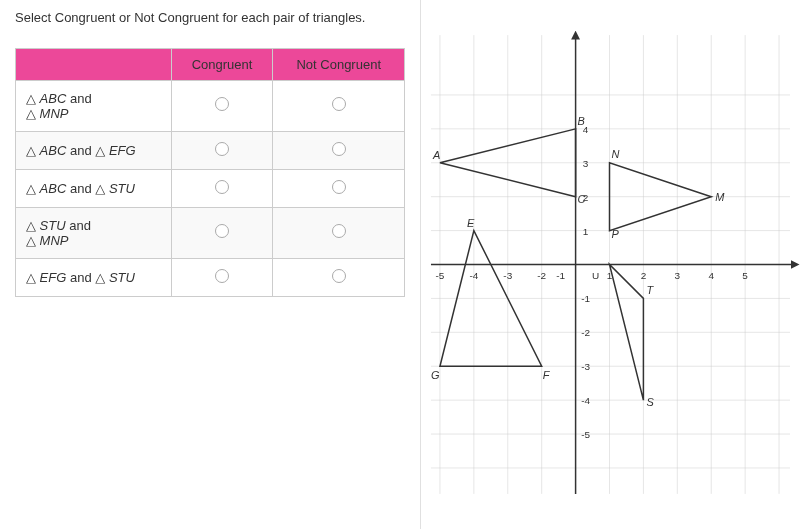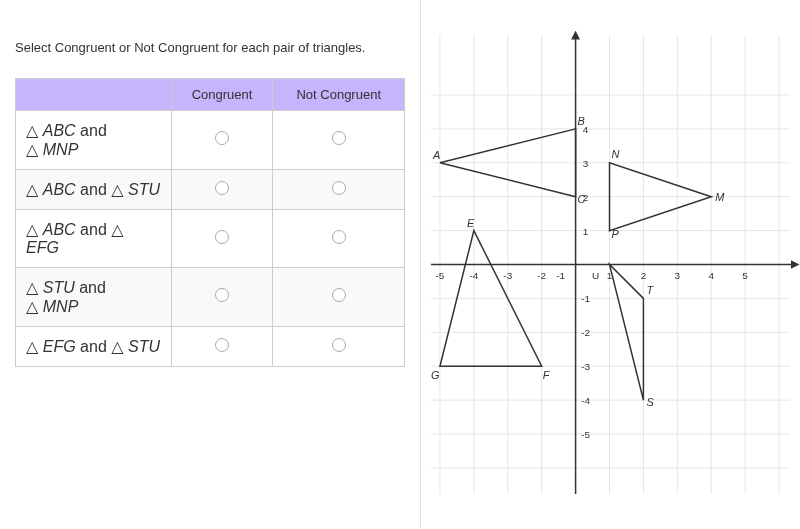--- a/index.html
+++ b/index.html
@@ -9,41 +9,41 @@
       background: #fff;
       width: 800px;
       height: 529px;
       overflow: hidden;
       display: flex;
       align-items: stretch;
     }
 
     .left-panel {
       width: 420px;
-      padding: 38px 15px;
+      padding: 8px 15px;
       display: flex;
       flex-direction: column;
       gap: 12px;
     }
 
     .instructions {
       font-size: 13px;
       color: #333;
       line-height: 1.5;
       margin-bottom: 8px;
     }
 
     table {
       border-collapse: collapse;
       width: 100%;
       border: 1px solid #ccc;
     }
 
     thead tr {
-      background: #c4b5fd;
+      background: #ec4899;
     }
 
     thead th {
       border: 1px solid #ccc;
       padding: 8px 10px;
       text-align: center;
       font-weight: normal;
       font-size: 13px;
       color: #333;
     }
@@ -66,21 +66,21 @@
 
     tbody td {
       border: 1px solid #ccc;
       padding: 10px 10px;
       text-align: center;
       vertical-align: middle;
     }
 
     tbody td:first-child {
       text-align: left;
-      font-size: 16px;
+      font-size: 13px;
       color: #333;
       padding-left: 10px;
       margin-top: 36px;
     }
 
     .radio-circle {
       width: 14px;
       height: 14px;
       border-radius: 50%;
       border: 1.5px solid #aaa;
@@ -116,26 +116,26 @@
         <th>Not Congruent</th>
       </tr>
     </thead>
     <tbody id="table-body">
     <tr>
           <td><span>△ </span><em>ABC</em><span> and<br>△ </span><em>MNP</em></td>
           <td><span class="radio-circle"></span></td>
           <td><span class="radio-circle"></span></td>
         </tr>
         <tr>
+          <td><span>△ </span><em>ABC</em><span> and △ </span><em>EFG</em></td>
+          <td><span class="radio-circle"></span></td>
+          <td><span class="radio-circle"></span></td>
+        </tr>
+        <tr>
           <td><span>△ </span><em>ABC</em><span> and △ </span><em>STU</em></td>
-          <td><span class="radio-circle"></span></td>
-          <td><span class="radio-circle"></span></td>
-        </tr>
-        <tr>
-          <td><span>△ </span><em>ABC</em><span> and △ </span><em>EFG</em></td>
           <td><span class="radio-circle"></span></td>
           <td><span class="radio-circle"></span></td>
         </tr>
         <tr>
           <td><span>△ </span><em>STU</em><span> and<br>△ </span><em>MNP</em></td>
           <td><span class="radio-circle"></span></td>
           <td><span class="radio-circle"></span></td>
         </tr>
         <tr>
           <td><span>△ </span><em>EFG</em><span> and △ </span><em>STU</em></td>

